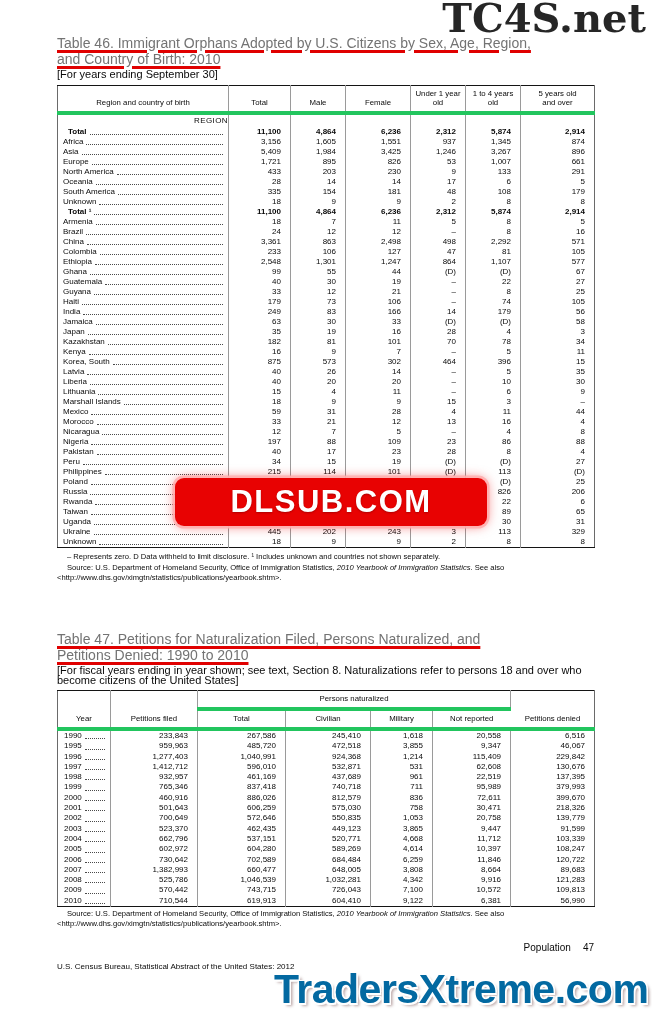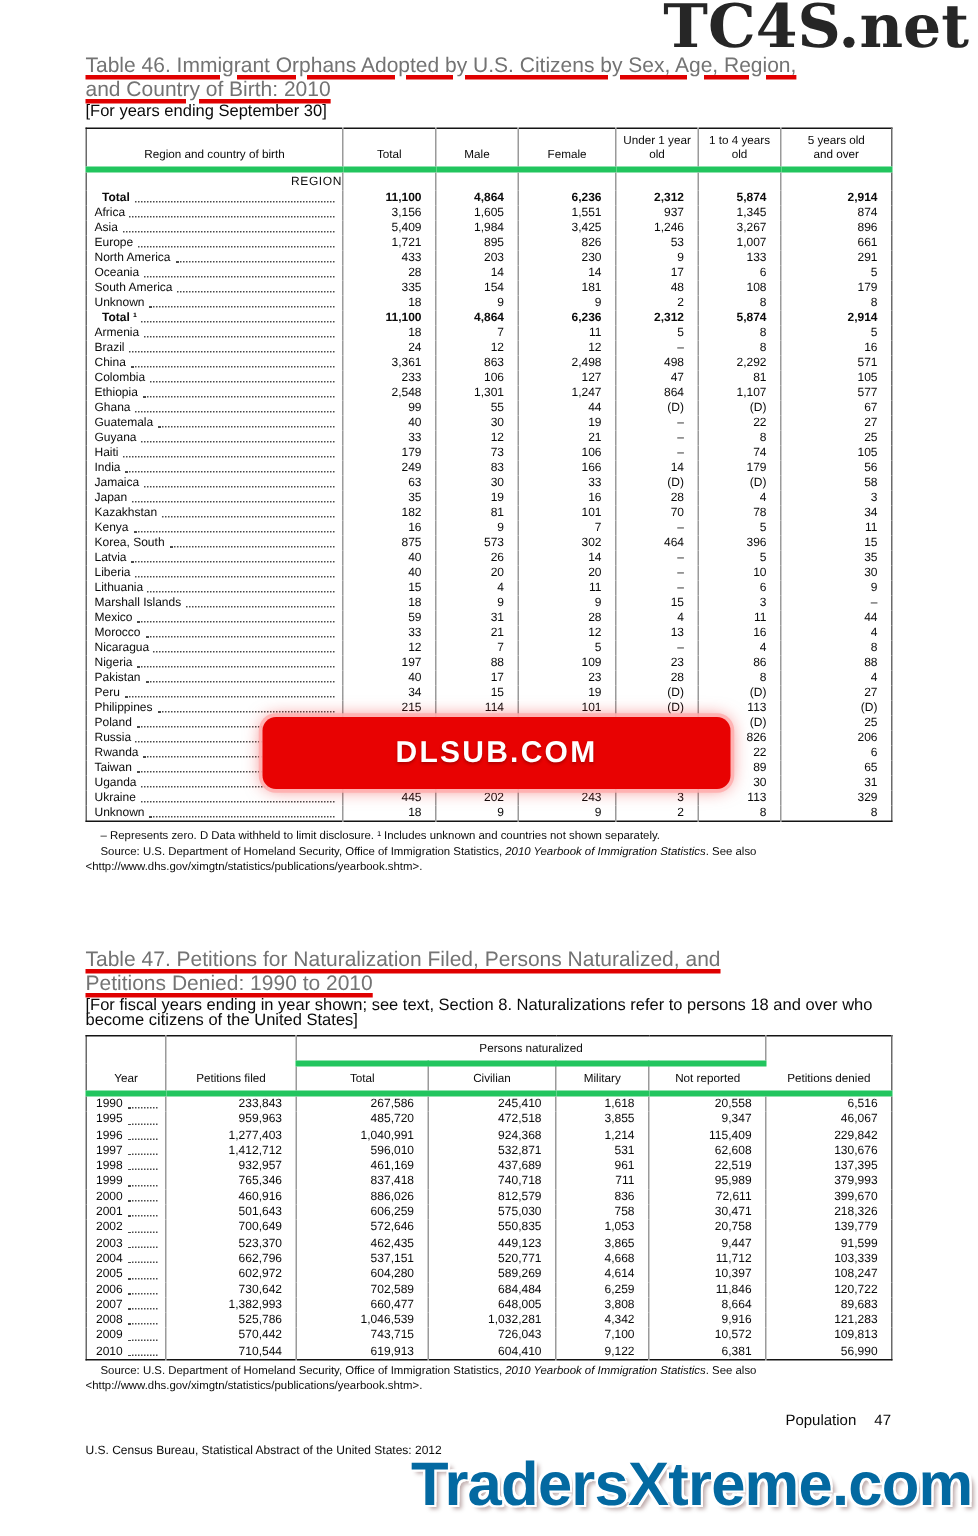--- a/index.html
+++ b/index.html
@@ -38,21 +38,21 @@
   .src i{font-style:italic;}
   .sec2{margin-top:50px;}
 
   .popline{display:flex;justify-content:flex-end;align-items:baseline;margin-top:14px;font-size:10px;}
   .popline .num47{margin-left:12px;}
   .bureau{font-size:8px;margin-top:9px;}
 
   .wm-top{position:absolute;top:-6px;right:6px;font-family:"DejaVu Serif",serif;font-weight:700;
     font-size:40px;color:#262626;z-index:9;}
   .wm-mid{position:absolute;left:175px;top:478px;width:312px;height:48px;background:#e80202;border-radius:9px;
-    color:#fff;display:flex;align-items:center;justify-content:center;font-size:20px;font-weight:700;letter-spacing:1.5px;z-index:8;
+    color:#fff;display:flex;align-items:center;justify-content:center;font-size:31px;font-weight:700;letter-spacing:1.5px;z-index:8;
     box-shadow:0 0 0 2.5px rgba(255,175,175,.9),0 0 12px rgba(232,2,2,.55);text-shadow:0 1px 2px rgba(0,0,0,.25);}
   .wm-bottom{position:absolute;left:274px;top:966px;font-size:41px;font-weight:700;color:#0369a1;z-index:9;letter-spacing:-0.5px;
     text-shadow:-1.5px -1.5px 0 #fff,1.5px -1.5px 0 #fff,-1.5px 1.5px 0 #fff,1.5px 1.5px 0 #fff,3px 3px 3px rgba(60,0,0,.35);}
 </style>
 </head>
 <body>
 
 <div class="page">
 
   <div class="wm-top">TC4S.net</div>

